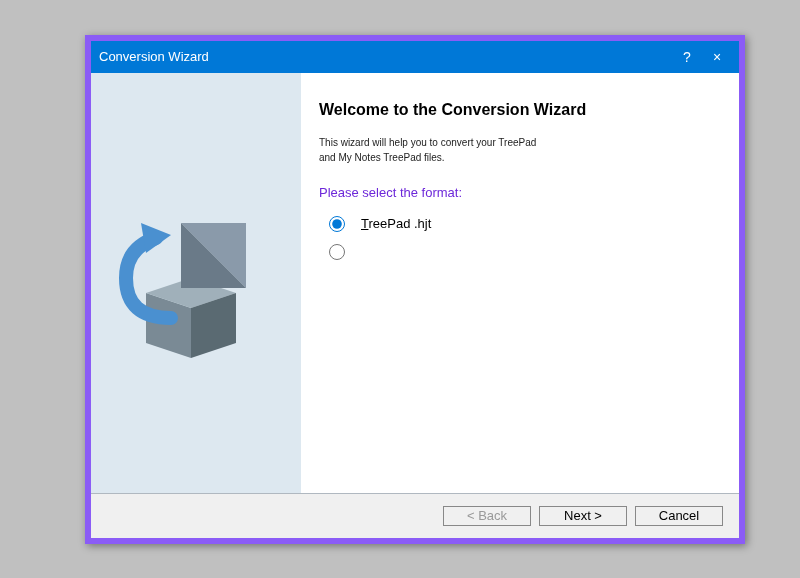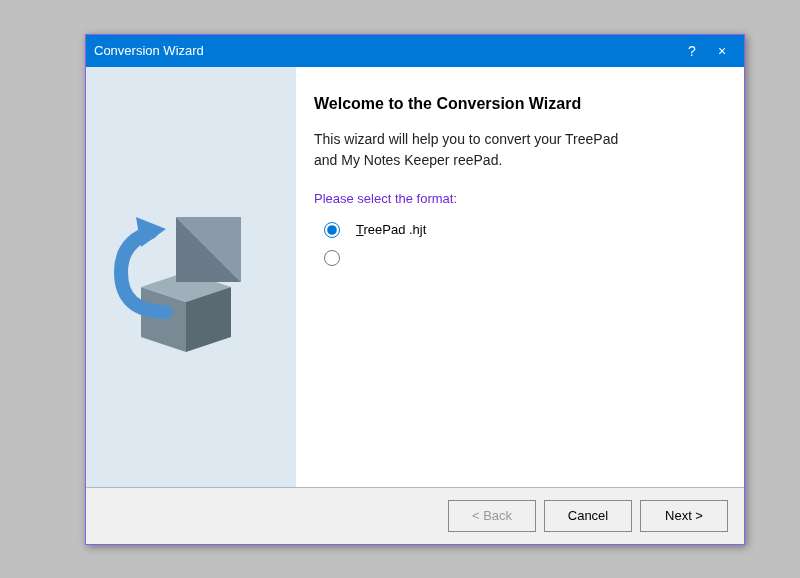--- a/index.html
+++ b/index.html
@@ -11,21 +11,21 @@
       font-family: 'Segoe UI', Tahoma, sans-serif;
       font-size: 13px;
       display: flex;
       align-items: center;
       justify-content: center;
     }
 
     .window {
       width: 660px;
       background: #f0f0f0;
-      border: 1px solid #8b5cf6;
+      border: 6px solid #8b5cf6;
       box-shadow: 2px 2px 8px rgba(0,0,0,0.4);
       margin-left: 30px;
     }
 
     .title-bar {
       background: #0078d7;
       color: white;
       display: flex;
       align-items: center;
       justify-content: space-between;
@@ -84,21 +84,21 @@
     }
 
     .welcome-title {
       font-size: 16px;
       font-weight: 700;
       color: #000;
       margin-bottom: 16px;
     }
 
     .description {
-      font-size: 14px;
+      font-size: 10px;
       color: #222;
       line-height: 1.5;
       margin-bottom: 20px;
     }
 
     .format-label {
       font-size: 13px;
       color: #6d28d9;
       margin-bottom: 16px;
     }
@@ -144,21 +144,21 @@
       background: #f0f0f0;
       padding: 12px 16px;
       display: flex;
       justify-content: flex-end;
       gap: 8px;
       align-items: center;
     }
 
     .footer-btn {
       min-width: 88px;
-      height: 32px;
+      height: 20px;
       padding: 0 12px;
       font-size: 13px;
       font-family: 'Segoe UI', Tahoma, sans-serif;
       background: #f0f0f0;
       border: 1px solid #888;
       cursor: pointer;
       color: #000;
     }
 
     .footer-btn:disabled {
@@ -202,21 +202,21 @@
         <path d="M 55,115 Q 10,115 10,75 Q 10,45 40,35" stroke="#4a90d0" stroke-width="14" fill="none" stroke-linecap="round"></path>
         <polygon points="25,20 55,32 30,50" fill="#4a90d0"></polygon>
       </svg>
     </div>
 
     <div class="right-panel">
       <div class="welcome-title">Welcome to the Conversion Wizard</div>
 
       <div class="description">
         <span>This wizard will help you to convert your TreePad</span><br>
-        <span>and My Notes Keeper reePad.</span>
+        <span>and My Notes TreePad files.</span>
       </div>
 
       <div class="format-label">Please select the format:</div>
 
       <div class="radio-group">
         <div class="radio-item">
           <input type="radio" id="opt_treepad" name="format" checked="" style="">
           <label for="opt_treepad">
             <u>T</u>reePad .hjt
           </label>
@@ -225,16 +225,16 @@
           <input type="radio" id="opt_mnk" name="format" style="">
         </div>
       </div>
     </div>
   </div>
 
   <div class="separator"></div>
 
   <div class="footer">
     <button class="footer-btn" disabled="">&lt; Back</button>
+    <button class="footer-btn">Next &gt;</button>
     <button class="footer-btn">Cancel</button>
-    <button class="footer-btn">Next &gt;</button>
   </div>
 </div>
 
 </body></html>

